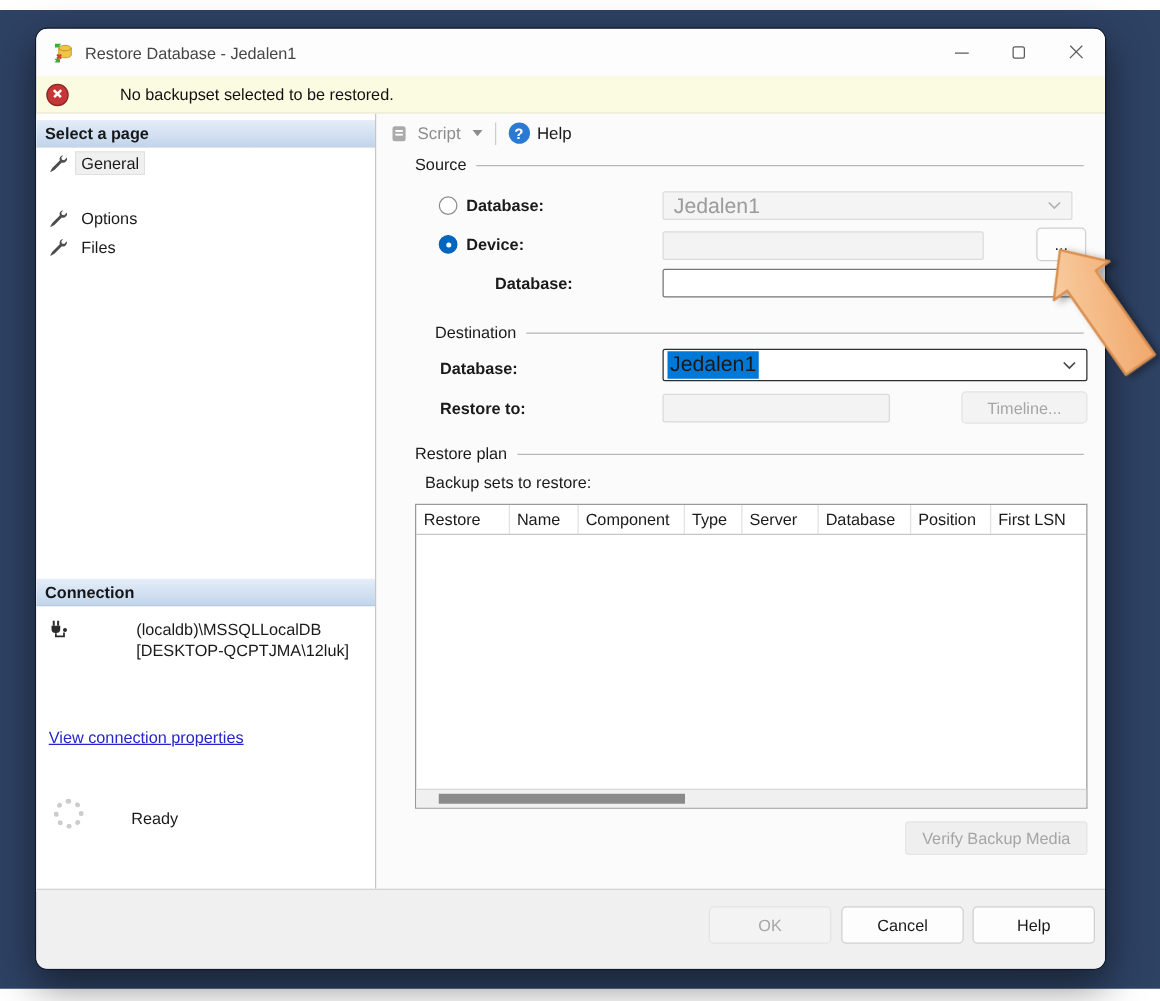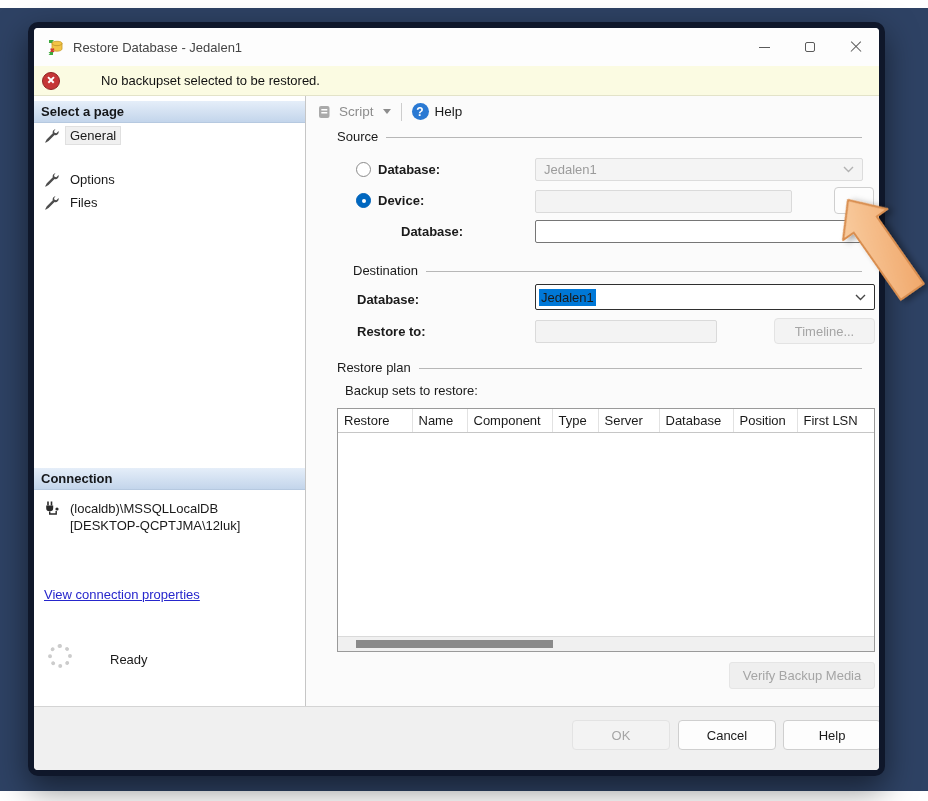--- a/index.html
+++ b/index.html
@@ -1,20 +1,20 @@
 <!DOCTYPE html>
 <html><head>
 <meta charset="utf-8">
 <style>
   * { margin:0; padding:0; box-sizing:border-box; }
   html,body { width:928px; height:801px; background:#ffffff; font-family:"Liberation Sans","DejaVu Sans",sans-serif; overflow:hidden; }
   .desktop { position:absolute; left:0; top:8px; width:928px; height:783px; background:#2e4264; }
 
   .dialog { position:absolute; left:28px; top:22px; width:857px; height:754px; background:#f0f0f0;
-            border:6px solid #0f172a; border-radius:10px; overflow:hidden; box-shadow:0 12px 32px rgba(0,0,0,.5); }
+            border:1px solid #0f172a; border-radius:10px; overflow:hidden; box-shadow:0 12px 32px rgba(0,0,0,.5); }
 
   
   .titlebar { position:absolute; left:0; top:0; right:0; height:38px; background:#fdfdfd; display:flex; align-items:center; }
   .app-icon { width:17px; height:17px; margin-left:13px; flex:0 0 auto; }
   .title-text { margin-left:9px; font-size:13px; color:#454545; }
   .win-controls { margin-left:auto; display:flex; align-items:center; height:100%; }
   .win-btn { width:46px; height:100%; display:flex; align-items:center; justify-content:center; cursor:default; }
   .glyph-min { width:11px; height:0; border-top:1.4px solid #5a5a5a; }
   .glyph-max { width:10px; height:10px; border:1.3px solid #5a5a5a; border-radius:2px; }
   .glyph-close { position:relative; width:12px; height:12px; }
@@ -36,21 +36,21 @@
   .panel-header { position:absolute; left:0; width:100%; height:22px; line-height:22px; padding-left:7px;
                   font-size:13px; font-weight:bold; color:#15171a;
                   background:linear-gradient(180deg,#e5eef9 0%,#c3d5eb 100%);
                   border-bottom:1px solid #b6c9e0; }
   .page-item { position:absolute; left:10px; display:flex; align-items:center; gap:7px; font-size:13px; color:#1a1a1a; cursor:default; }
   .page-item .lbl { padding:1px 4px; }
   .page-item.selected .lbl { background:#f0f0f0; outline:1px solid #e0e0e0; }
   .wrench { width:15px; height:15px; flex:0 0 auto; }
 
   .conn-block { position:absolute; left:10px; top:404px; display:flex; gap:8px; }
-  .conn-text { font-size:13px; color:#1a1a1a; line-height:17px; }
+  .conn-text { font-size:13px; color:#1a1a1a; line-height:17px;margin-left:44px; }
   .conn-link { position:absolute; left:10px; top:491px; font-size:13px; color:#2626cc; text-decoration:underline; cursor:pointer; }
 
   .spinner { position:absolute; left:14px; top:548px; width:24px; height:24px; border-radius:50%; border:4px dotted #cccccc; }
   .progress-status { position:absolute; left:76px; top:556px; font-size:13px; color:#1a1a1a; }
 
   
   .content { position:absolute; left:273px; top:0; right:0; height:100%; background:#fbfbfb; }
   .toolbar { position:absolute; left:0; top:0; right:0; height:31px; display:flex; align-items:center; }
   .script-icon { width:16px; height:16px; margin-left:10px; }
   .script-label { margin-left:6px; font-size:13.5px; color:#8d8d8d; }
@@ -62,21 +62,21 @@
 
   .section { position:absolute; left:30px; right:17px; display:flex; align-items:center; }
   .section .s-lbl { font-size:13px; color:#1a1a1a; white-space:nowrap; }
   .section .rule { flex:1; height:1px; background:#b7b7b7; margin-left:8px; margin-top:2px; }
 
   .f-label { position:absolute; font-size:13px; color:#1a1a1a;font-weight:bold; }
   .radio { position:absolute; width:15px; height:15px; border-radius:50%; background:#fff; border:1px solid #8b8b8b; }
   .radio.checked { background:#0067c0; border:1px solid #0062b8; }
   .radio.checked:before { content:""; position:absolute; left:4.5px; top:4.5px; width:4px; height:4px; border-radius:50%; background:#fff; }
 
-  .combo { position:absolute; height:23px; background:#fff; border:1px solid #767676; border-radius:2px; display:flex; align-items:center; font-size:13px; }
+  .combo { position:absolute; height:23px; background:#fff; border:1px solid #767676; border-radius:2px; display:flex; align-items:center; font-size:17px; }
   .combo .val { margin-left:8px; color:#1a1a1a; }
   .combo .chev { margin-left:auto; margin-right:8px; }
   .combo.disabled { background:#f4f4f4; border-color:#dcdcdc; }
   .combo.disabled .val { color:#9b9b9b; }
   .combo.focused { border:1px solid #2f2f2f; height:26px; }
   .sel-hi { background:#0078d7; color:#fff; padding:1px 2px; }
 
   .tfield { position:absolute; height:23px; background:#f3f3f3; border:1px solid #dadada; border-radius:2px; }
 
   .btn { position:absolute; background:#fdfdfd; border:1px solid #cfcfcf; border-radius:4px; font-size:13px; color:#1a1a1a;

